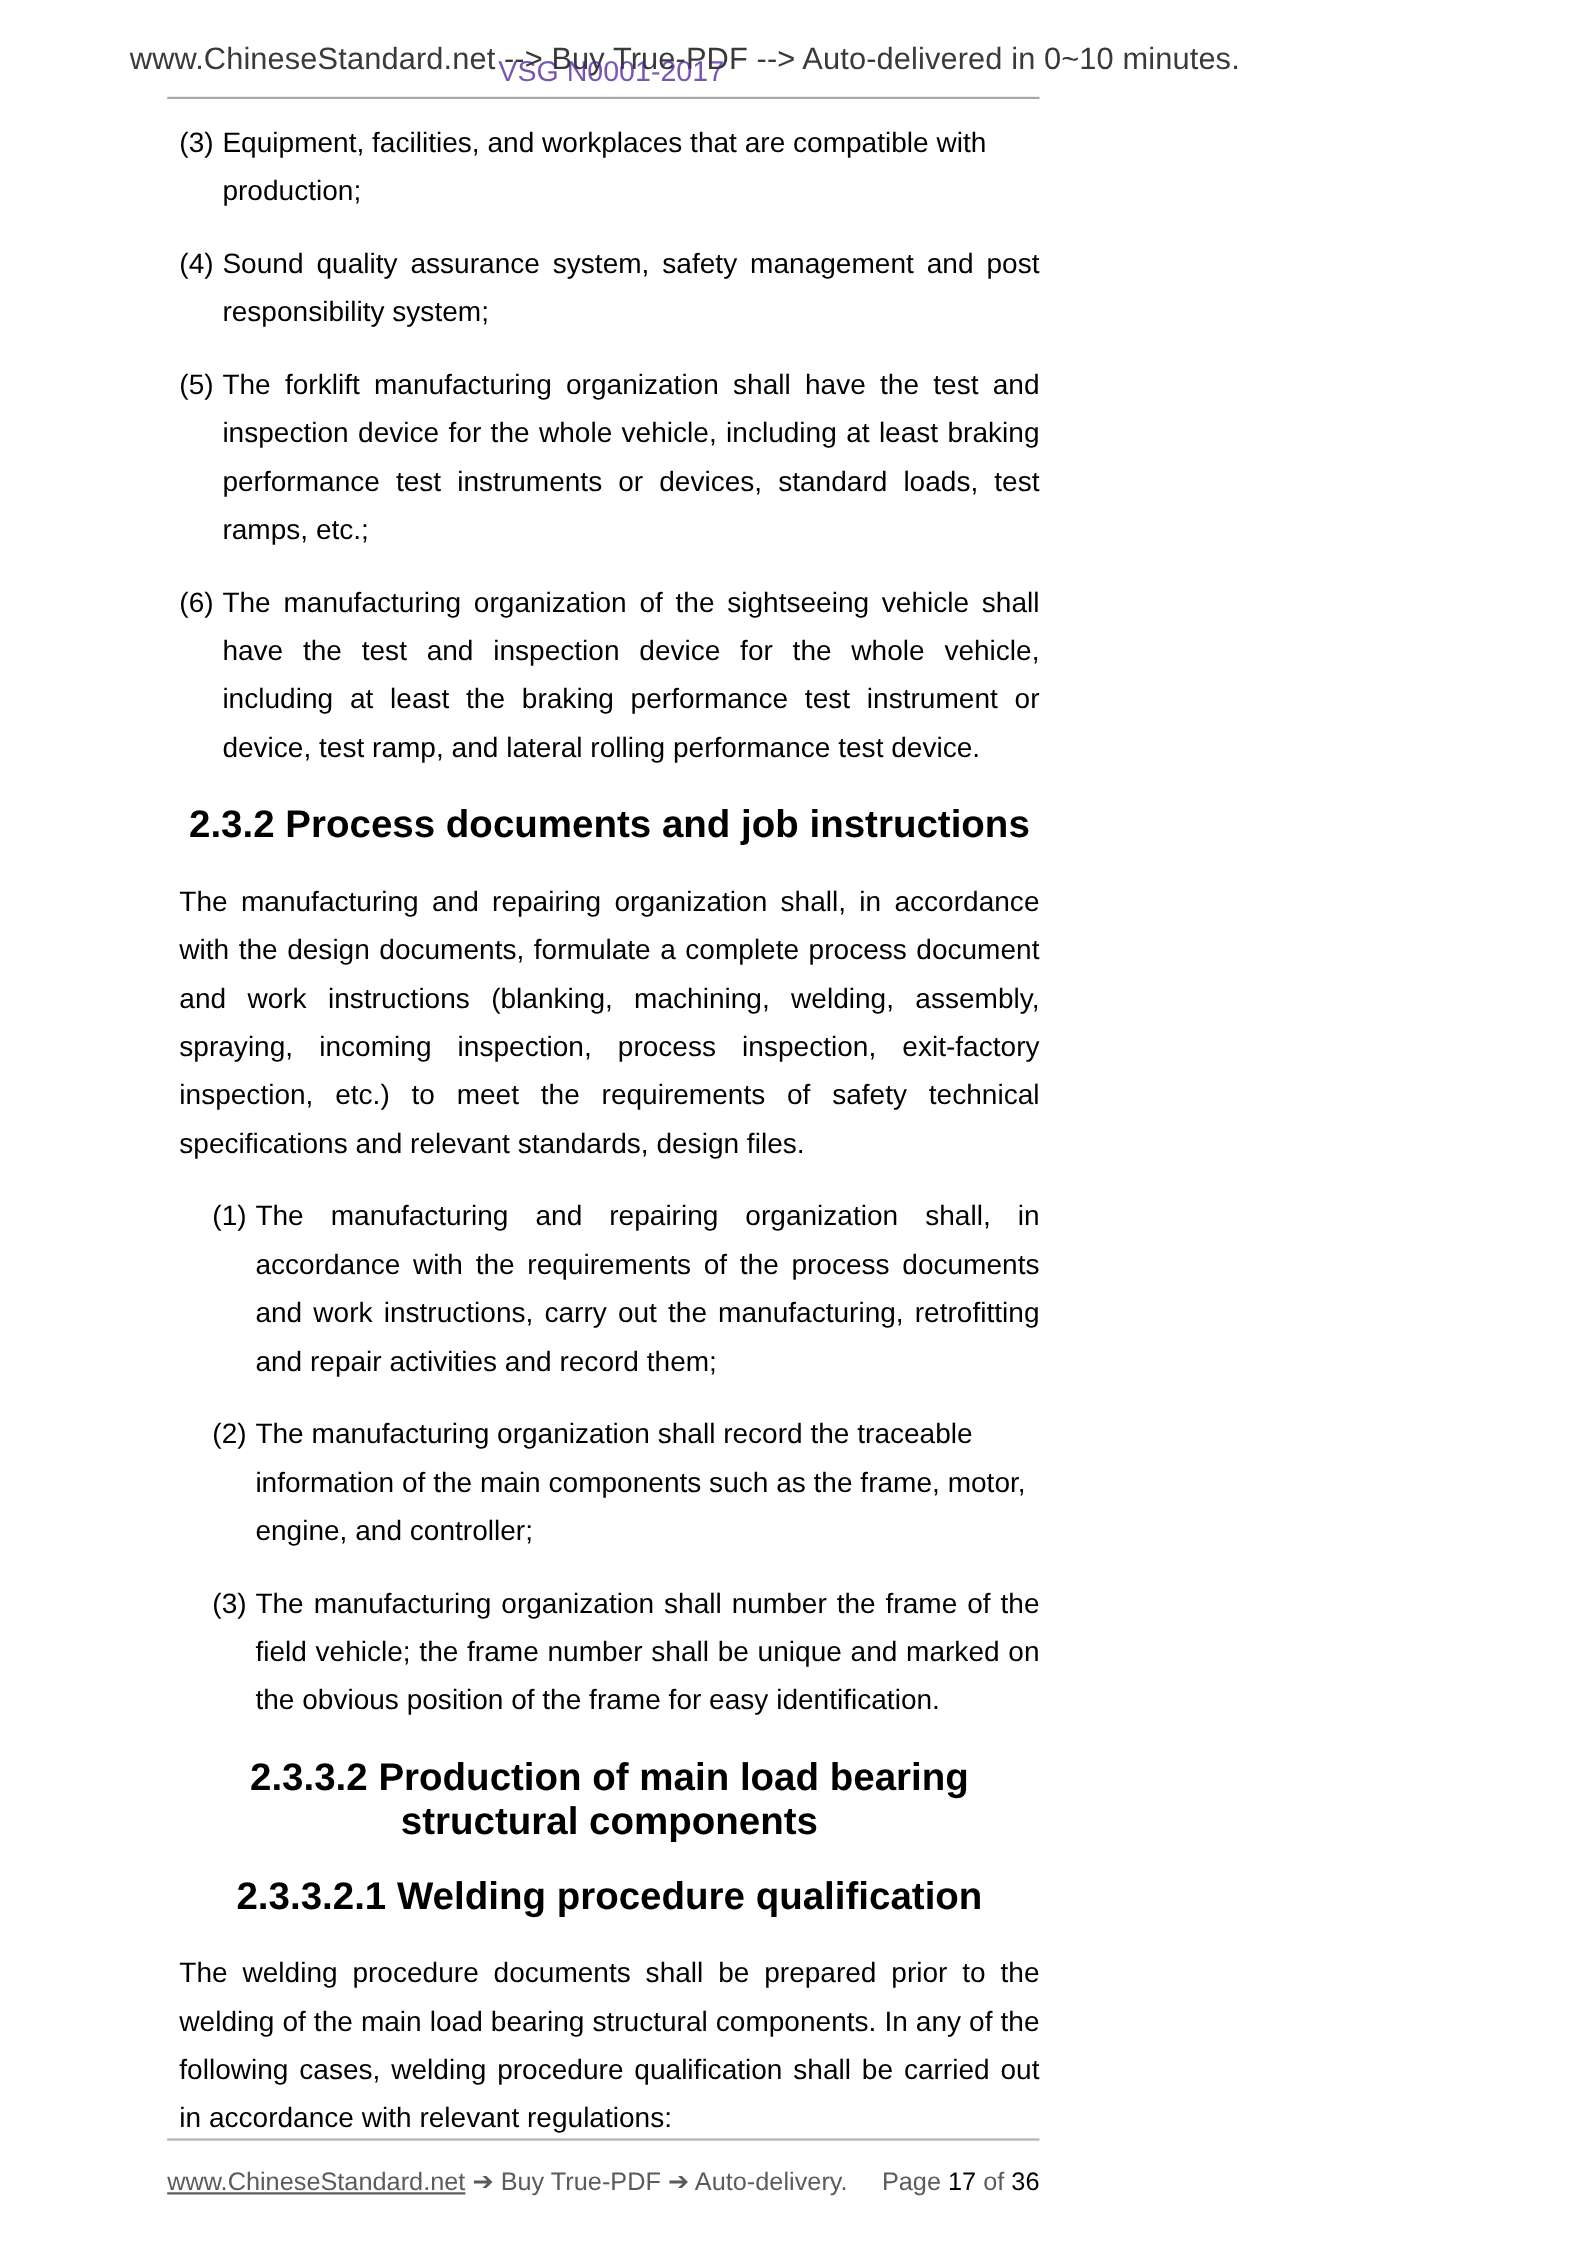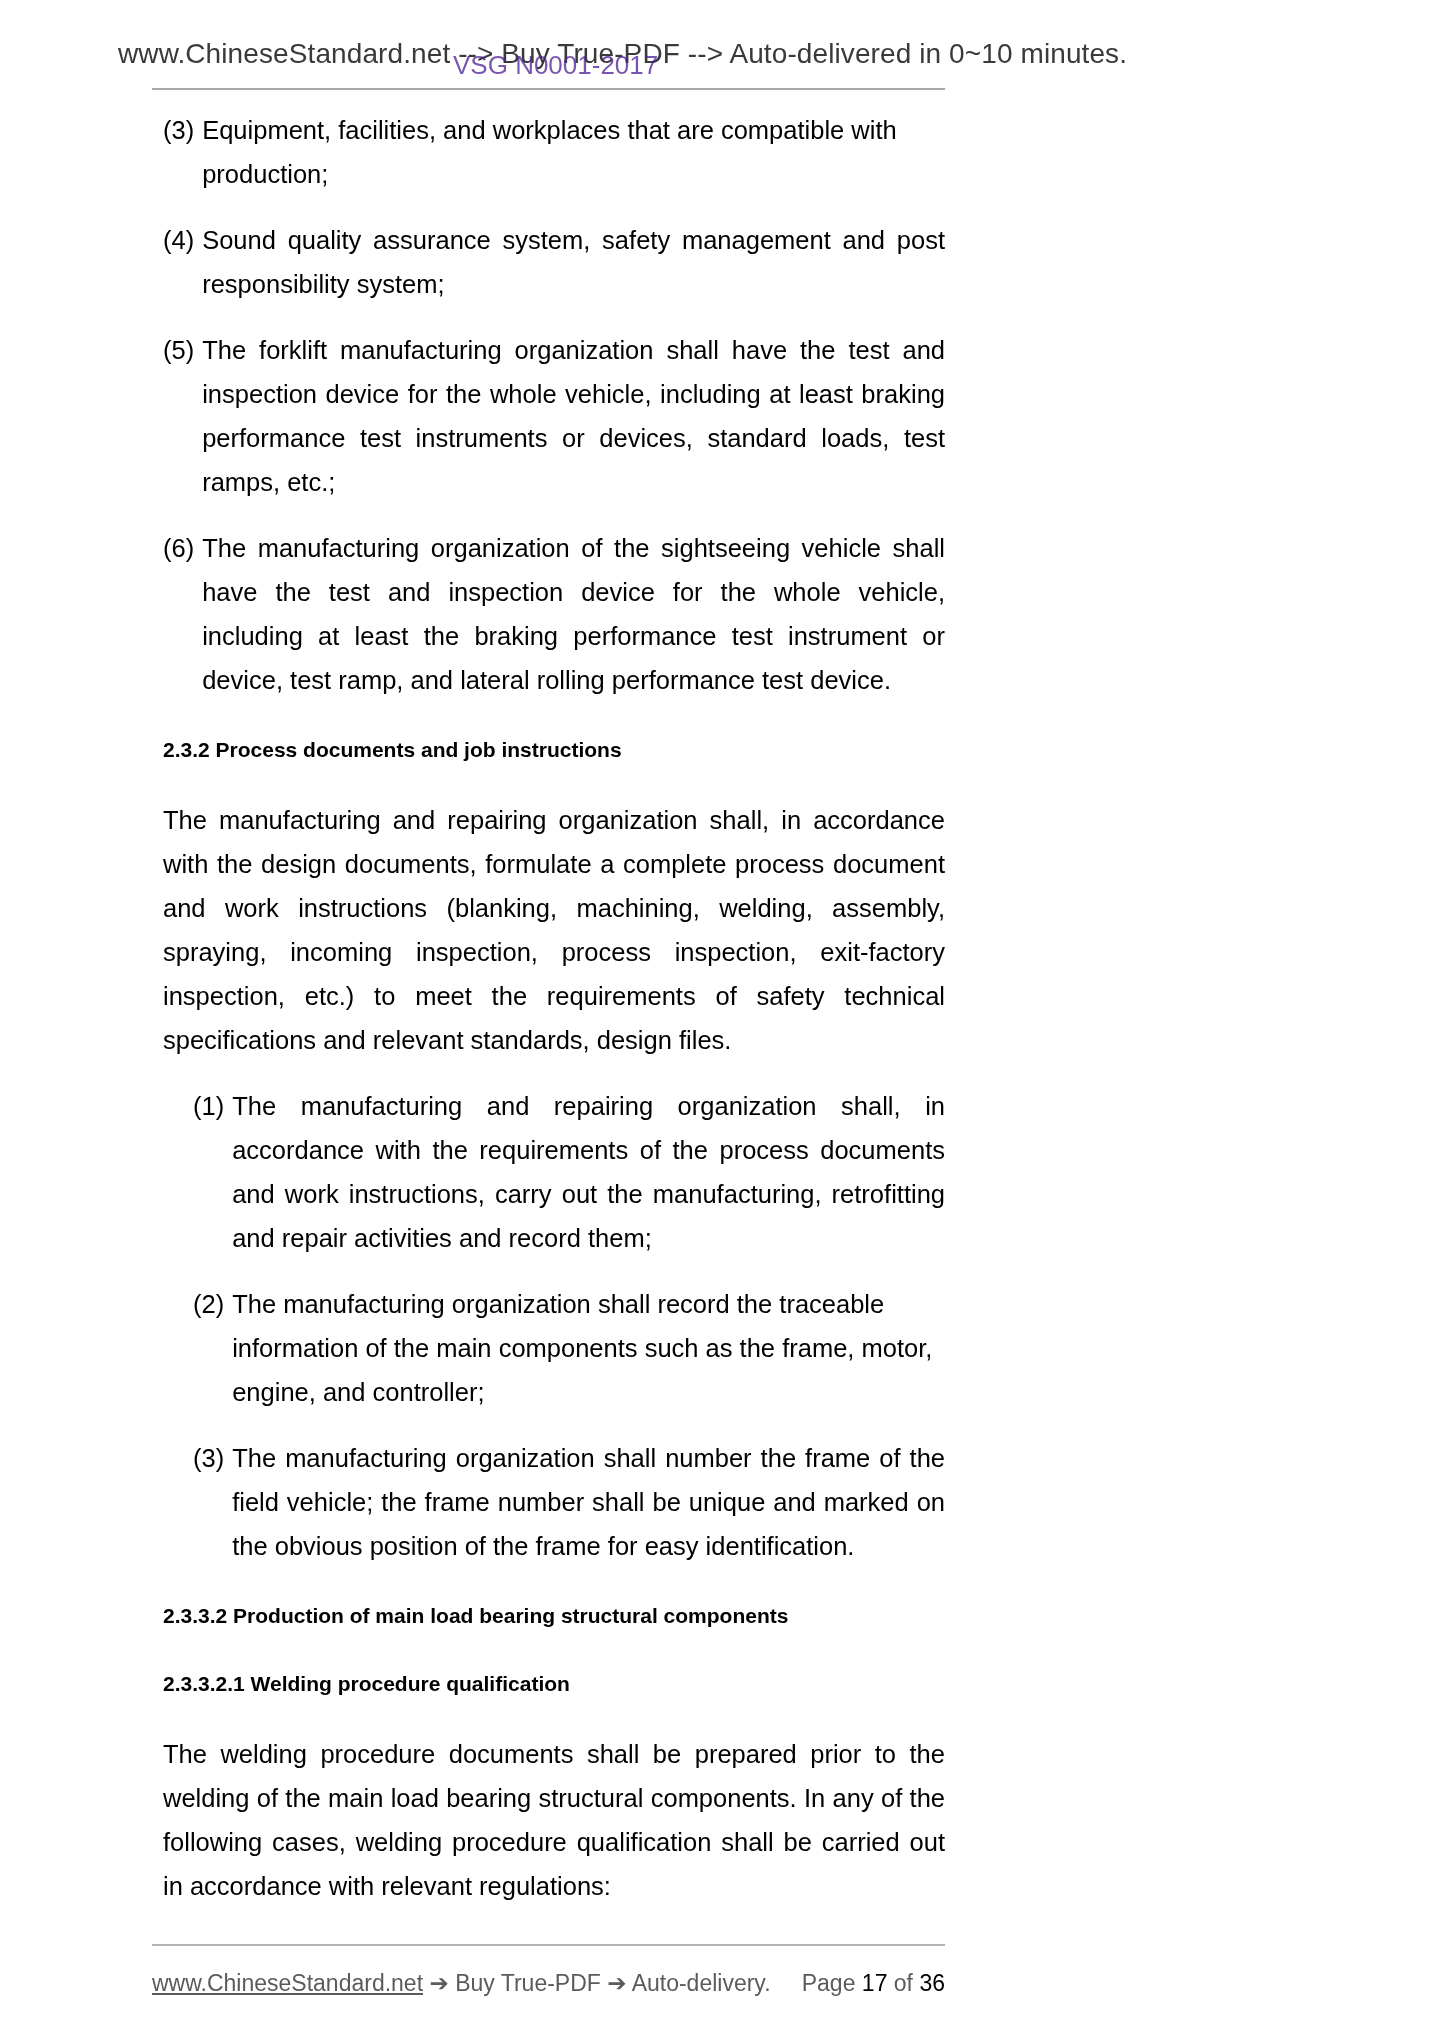--- a/index.html
+++ b/index.html
@@ -69,25 +69,26 @@
 
   .body-par {
     font-size: 25.5px;
     line-height: 44px;
     text-align: justify;
     text-justify: inter-word;
     margin-bottom: 22px;
   }
 
   .heading {
-    font-size: 21px;
+    font-size: 35px;
     font-weight: bold;
     line-height: 40px;
     margin-top: 28px;
     margin-bottom: 28px;
+    text-align: center;
   }
 
   
   .clause {
     display: flex;
     margin-bottom: 22px;
     font-size: 25.5px;
     line-height: 44px;
   }
   .clause-indent {

